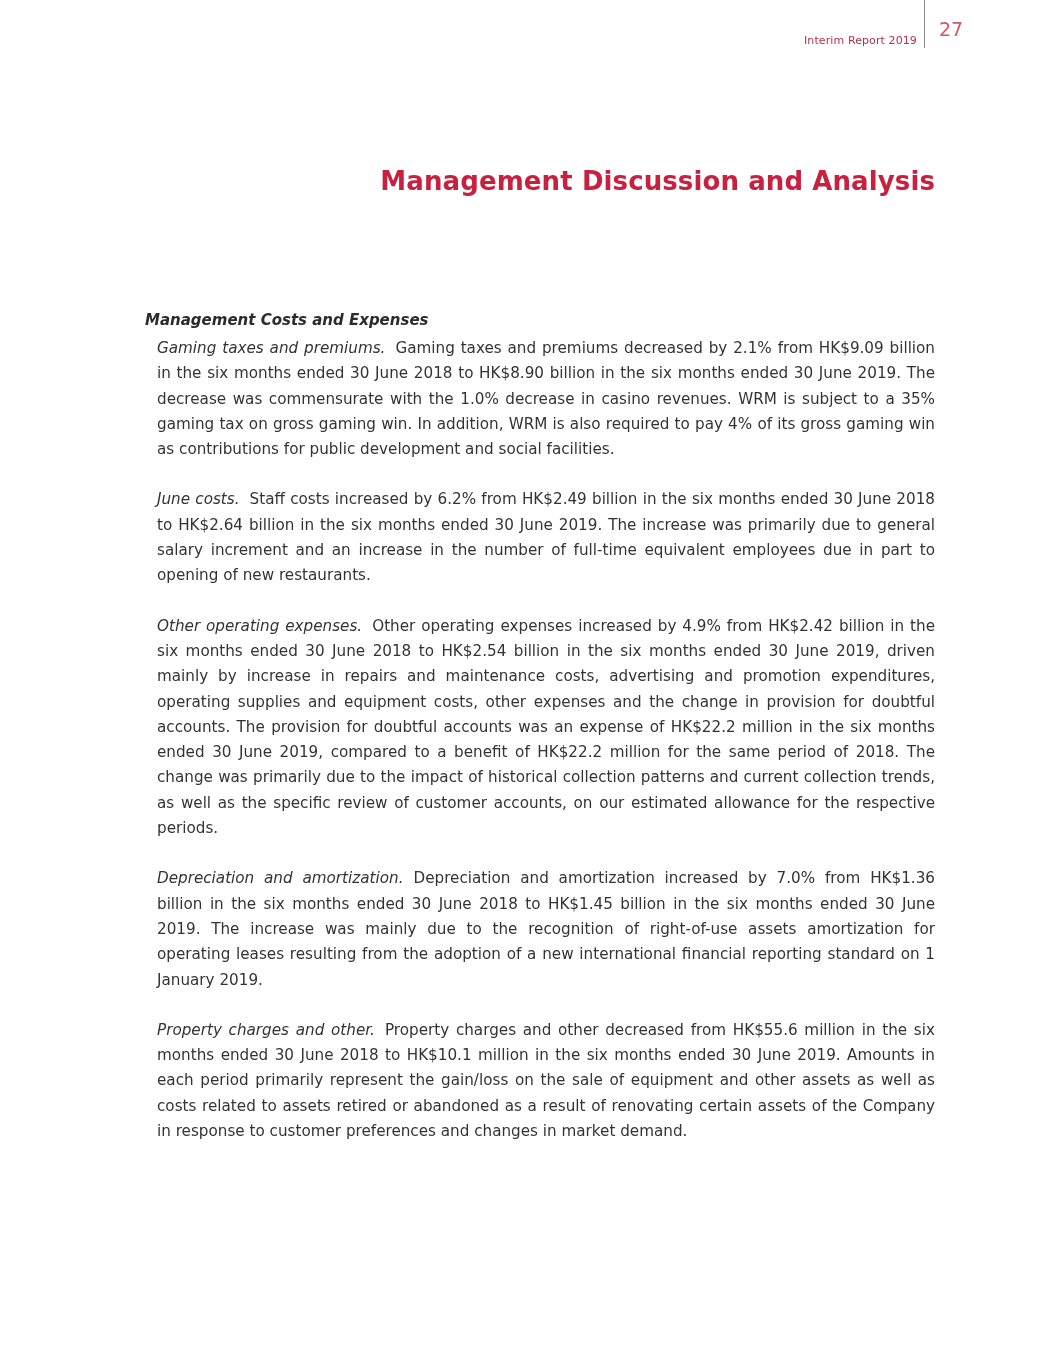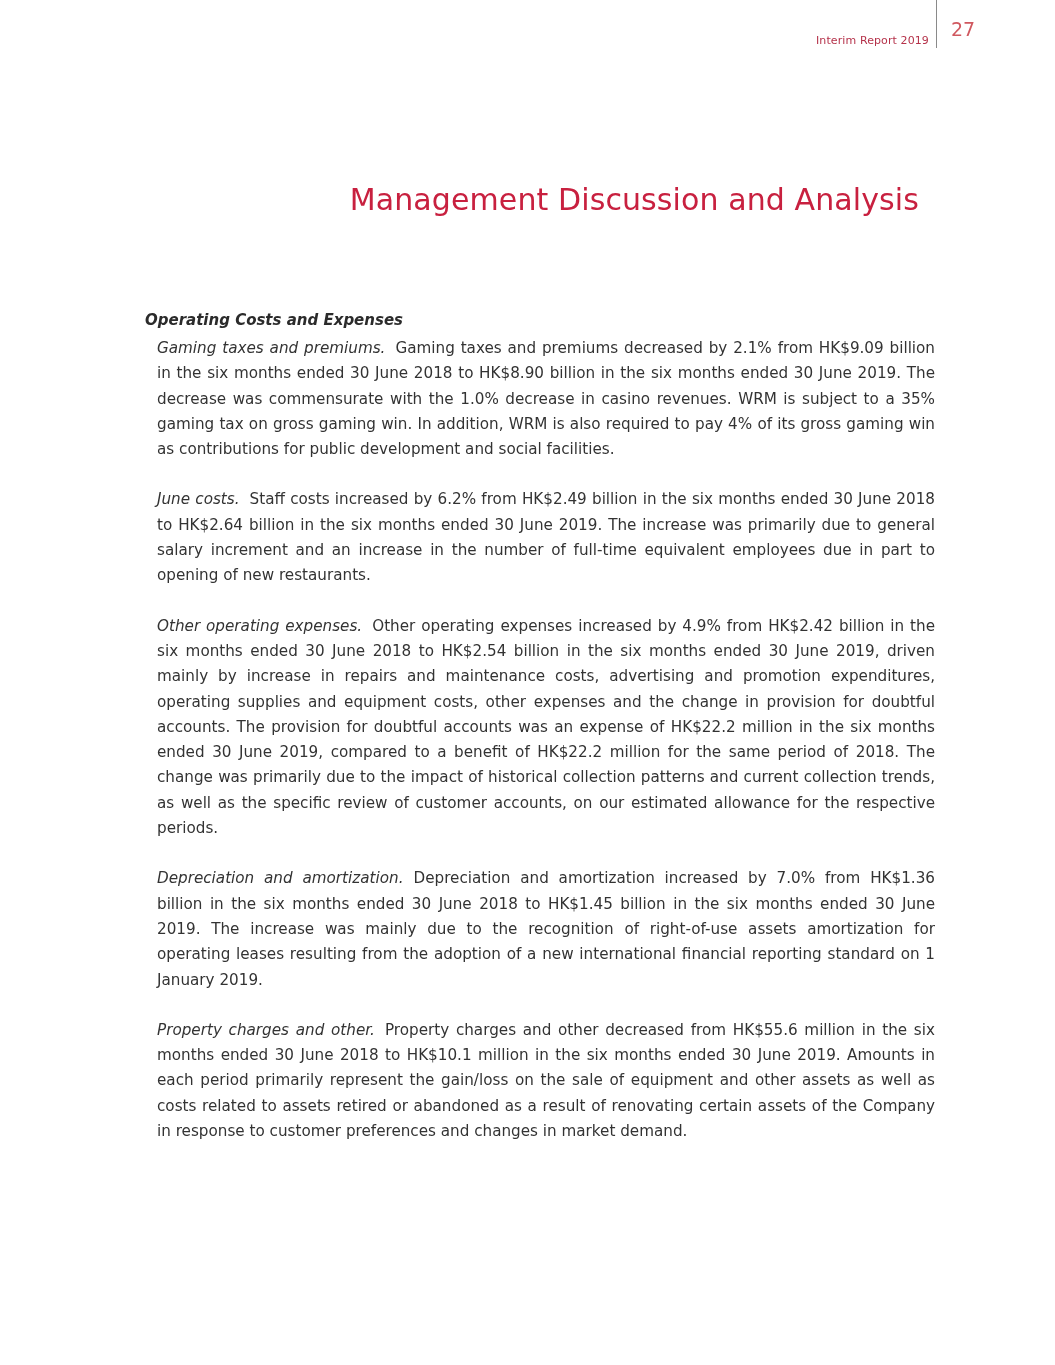--- a/index.html
+++ b/index.html
@@ -11,21 +11,21 @@
       width: 1055px;
       height: 1365px;
       position: relative;
       overflow: hidden;
       font-family: "DejaVu Sans", sans-serif;
       color: #2b2b2b;
     }
     .header {
       position: absolute;
       top: 0;
-      left: 16px;
+      left: 4px;
       width: 942px;
       height: 60px;
     }
     .report-label {
       position: absolute;
       left: 800px;
       top: 34px;
       font-size: 11px;
       color: #b5324a;
       letter-spacing: 0.1px;
@@ -45,23 +45,23 @@
       top: 20px;
       font-size: 19px;
       color: #d0585f;
       font-weight: normal;
       line-height: 1;
     }
     .section-title {
       position: absolute;
       right: 120px;
       top: 166px;
-      margin: 16px;
-      font-size: 30px;
-      font-weight: normal;
+      margin: 0;
+      font-size: 26px;
+      font-weight: bold;
       color: #c8203f;
       white-space: nowrap;
       letter-spacing: 0.1px;
     }
     .content {
       position: absolute;
       left: 145px;
       top: 309px;
       width: 790px;
     }
@@ -93,21 +93,21 @@
 
 <div class="header">
   <span class="report-label">Interim Report 2019</span>
   <div class="header-rule"></div>
   <span class="page-number">27</span>
 </div>
 
 <h1 class="section-title">Management Discussion and Analysis</h1>
 
 <div class="content">
-  <h2 class="subheading">Operating Costs and Expenses</h2>
+  <h2 class="subheading">Management Costs and Expenses</h2>
 
   <p class="para">
     <span class="lead">Gaming taxes and premiums.</span><span class="lead-gap"></span><span>Gaming taxes and premiums decreased by 2.1% from HK$9.09 billion in the six months ended 30 June 2018 to HK$8.90 billion in the six months ended 30 June 2019. The decrease was commensurate with the 1.0% decrease in casino revenues. WRM is subject to a 35% gaming tax on gross gaming win. In addition, WRM is also required to pay 4% of its gross gaming win as contributions for public development and social facilities.</span>
   </p>
 
   <p class="para">
     <span class="lead">June costs.</span><span class="lead-gap"></span><span>Staff costs increased by 6.2% from HK$2.49 billion in the six months ended 30 June 2018 to HK$2.64 billion in the six months ended 30 June 2019. The increase was primarily due to general salary increment and an increase in the number of full-time equivalent employees due in part to opening of new restaurants.</span>
   </p>
 
   <p class="para">

